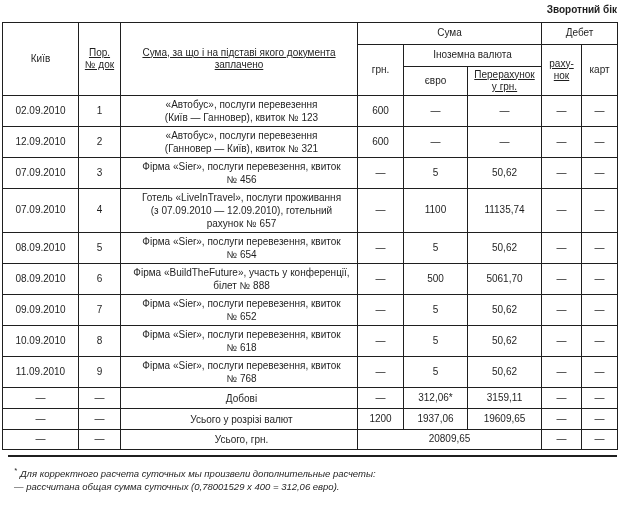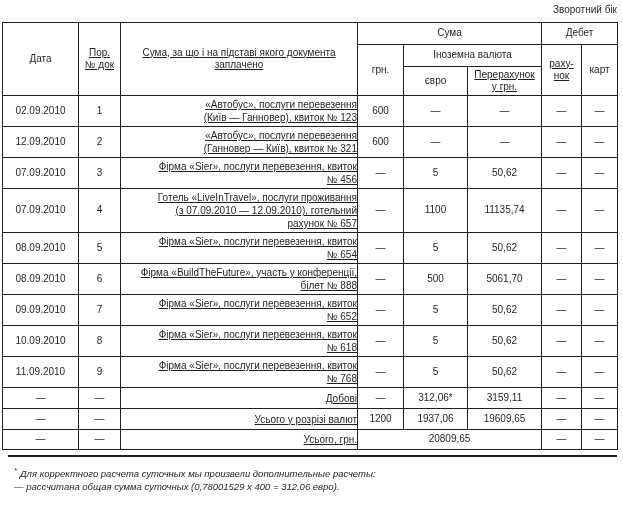--- a/index.html
+++ b/index.html
@@ -11,45 +11,45 @@
     overflow: hidden;
   }
   .page { padding: 3px 4px 0 2px; }
 
   .corner-label {
     text-align: right;
     font-size: 10px;
     padding-right: 2px;
     height: 13px;
     line-height: 13px;
+    font-weight: bold;
   }
 
   table.expense {
     border-collapse: collapse;
     table-layout: fixed;
     width: 615px;
     margin-top: 6px;
   }
   table.expense th, table.expense td {
     border: 1px solid #1f1f1f;
     font-size: 10px;
     font-weight: normal;
     vertical-align: middle;
     text-align: center;
     padding: 1px 2px;
     line-height: 12.5px;
     overflow: hidden;
   }
   table.expense .pre { white-space: pre-line; text-decoration: underline; }
   table.expense td.desc {
-    text-align: right;
+    text-align: center;
     padding: 2px 0 2px 5px;
     white-space: pre-line;
     line-height: 13px;
-    text-decoration: underline;
   }
 
   .divider {
     border-top: 2px solid #1f1f1f;
     width: 609px;
     margin: 5px 0 0 6px;
   }
 
   .footnote {
     margin: 8px 0 0 12px;
@@ -75,21 +75,21 @@
         <col style="width:42px">
         <col style="width:237px">
       <col style="width:46px">
         <col style="width:64px">
         <col style="width:74px">
       <col style="width:40px">
         <col style="width:36px">
     </colgroup>
     <thead>
       <tr style="height:22px">
-        <th rowspan="3">Дата</th>
+        <th rowspan="3">Київ</th>
         <th rowspan="3" class="pre">Пор.
 № док</th>
         <th rowspan="3" class="pre">Сума, за що і на підставі якого документа
 заплачено</th>
         <th colspan="3">Сума</th>
         <th colspan="2">Дебет</th>
       </tr>
       <tr style="height:22px">
         <th rowspan="2">грн.</th>
         <th colspan="2">Іноземна валюта</th>

